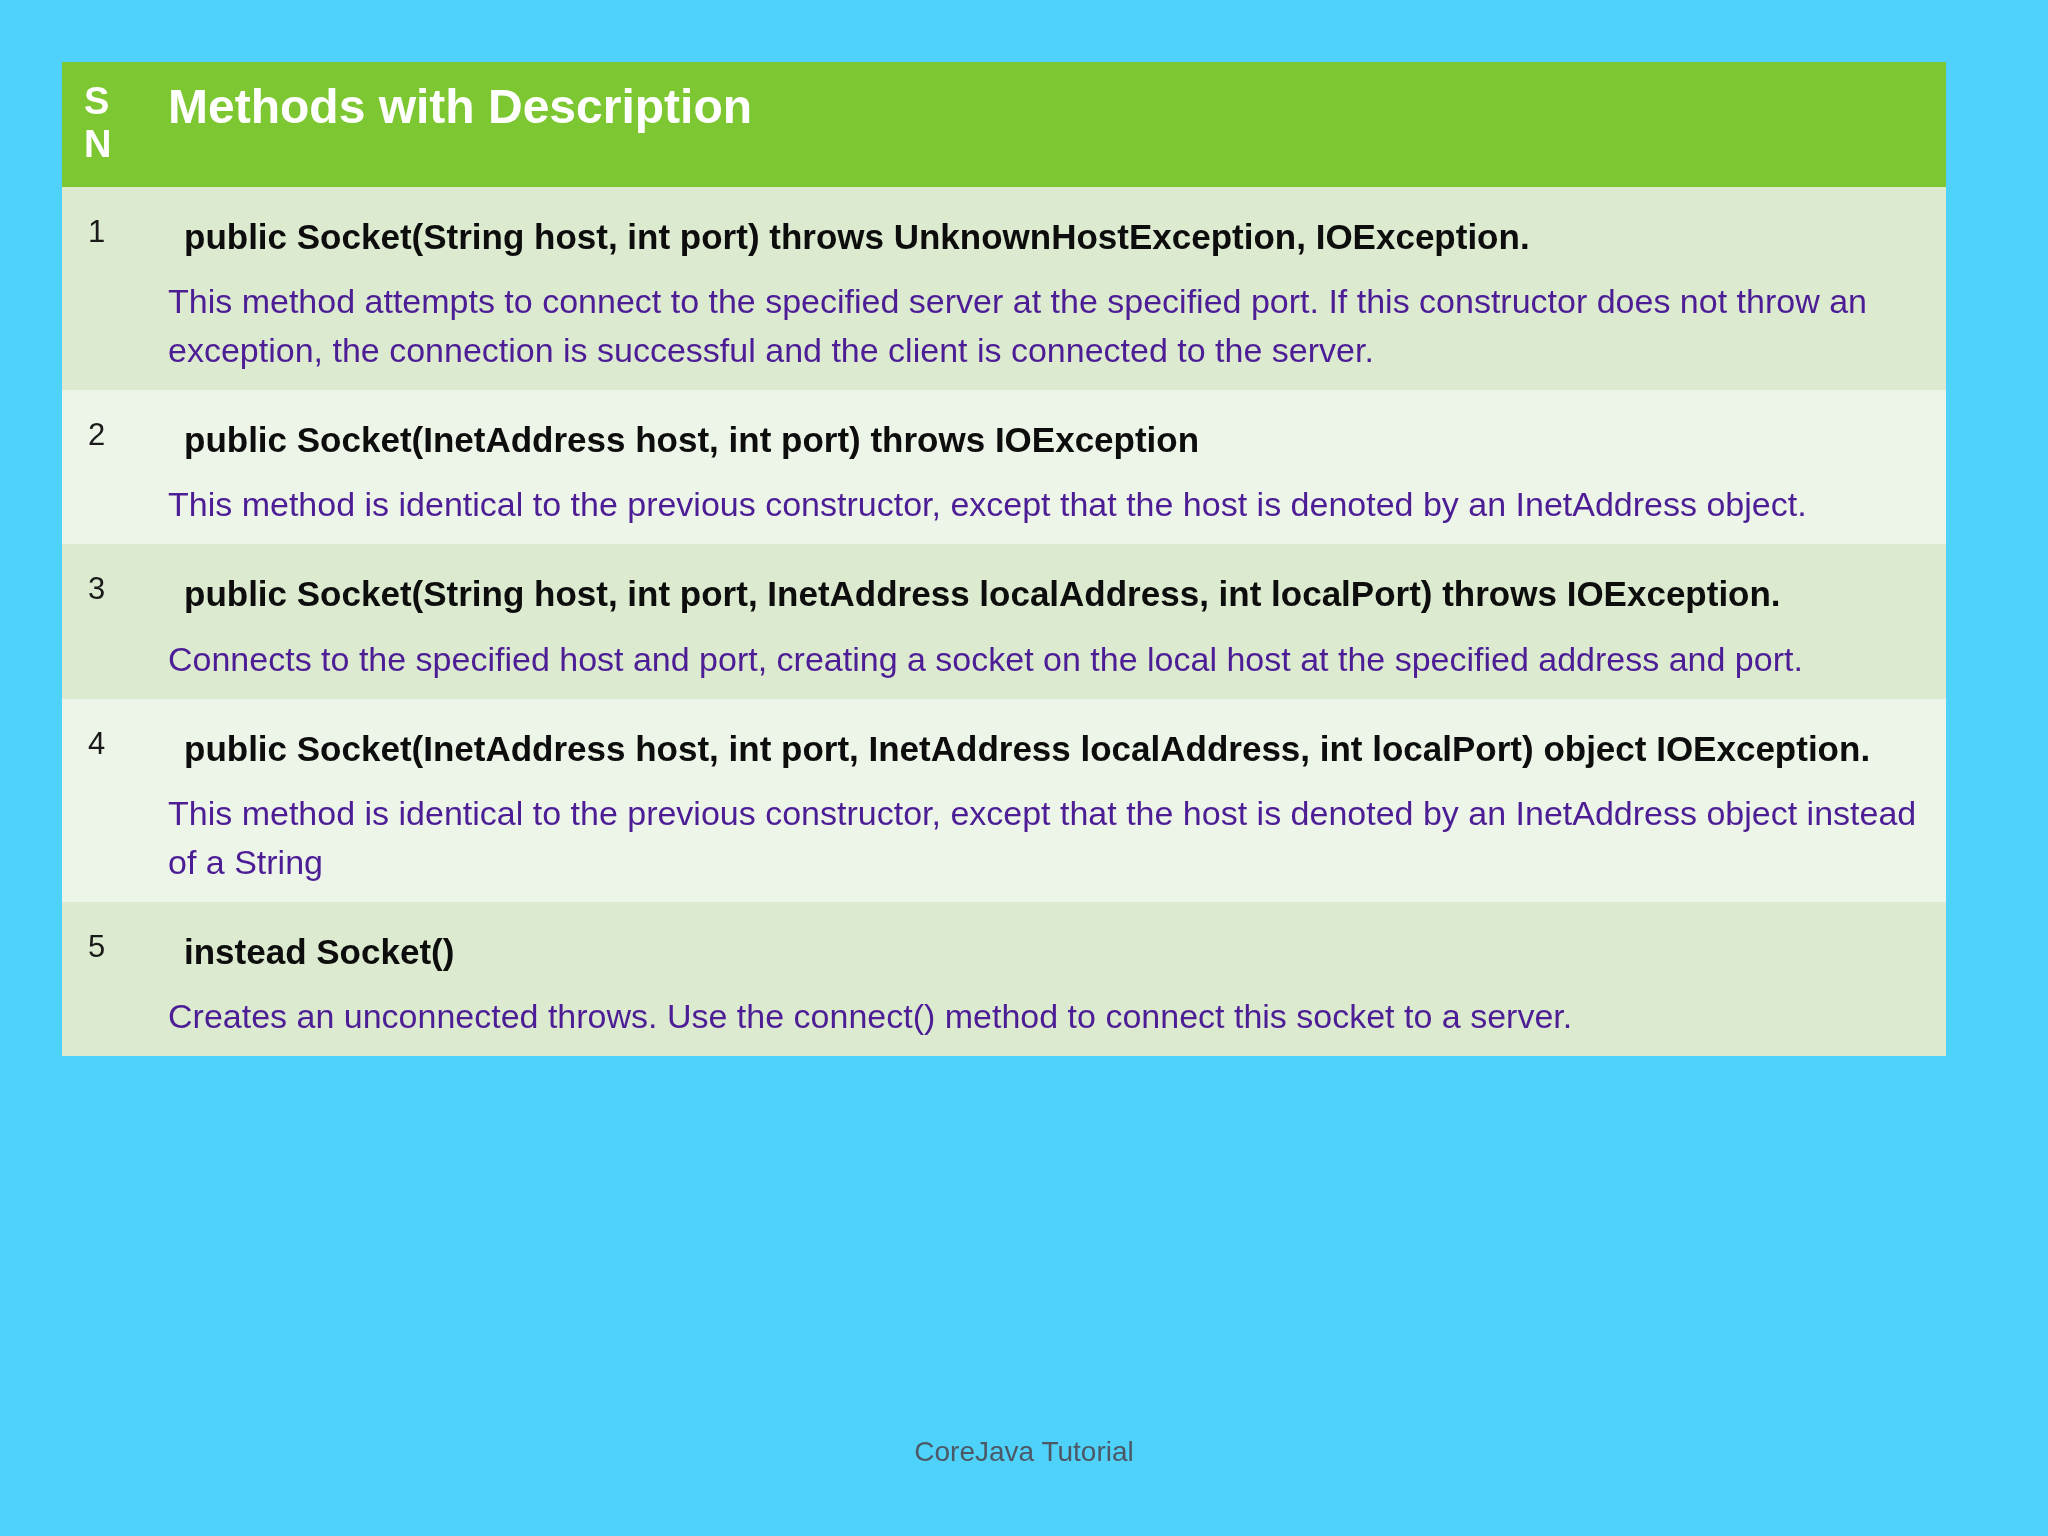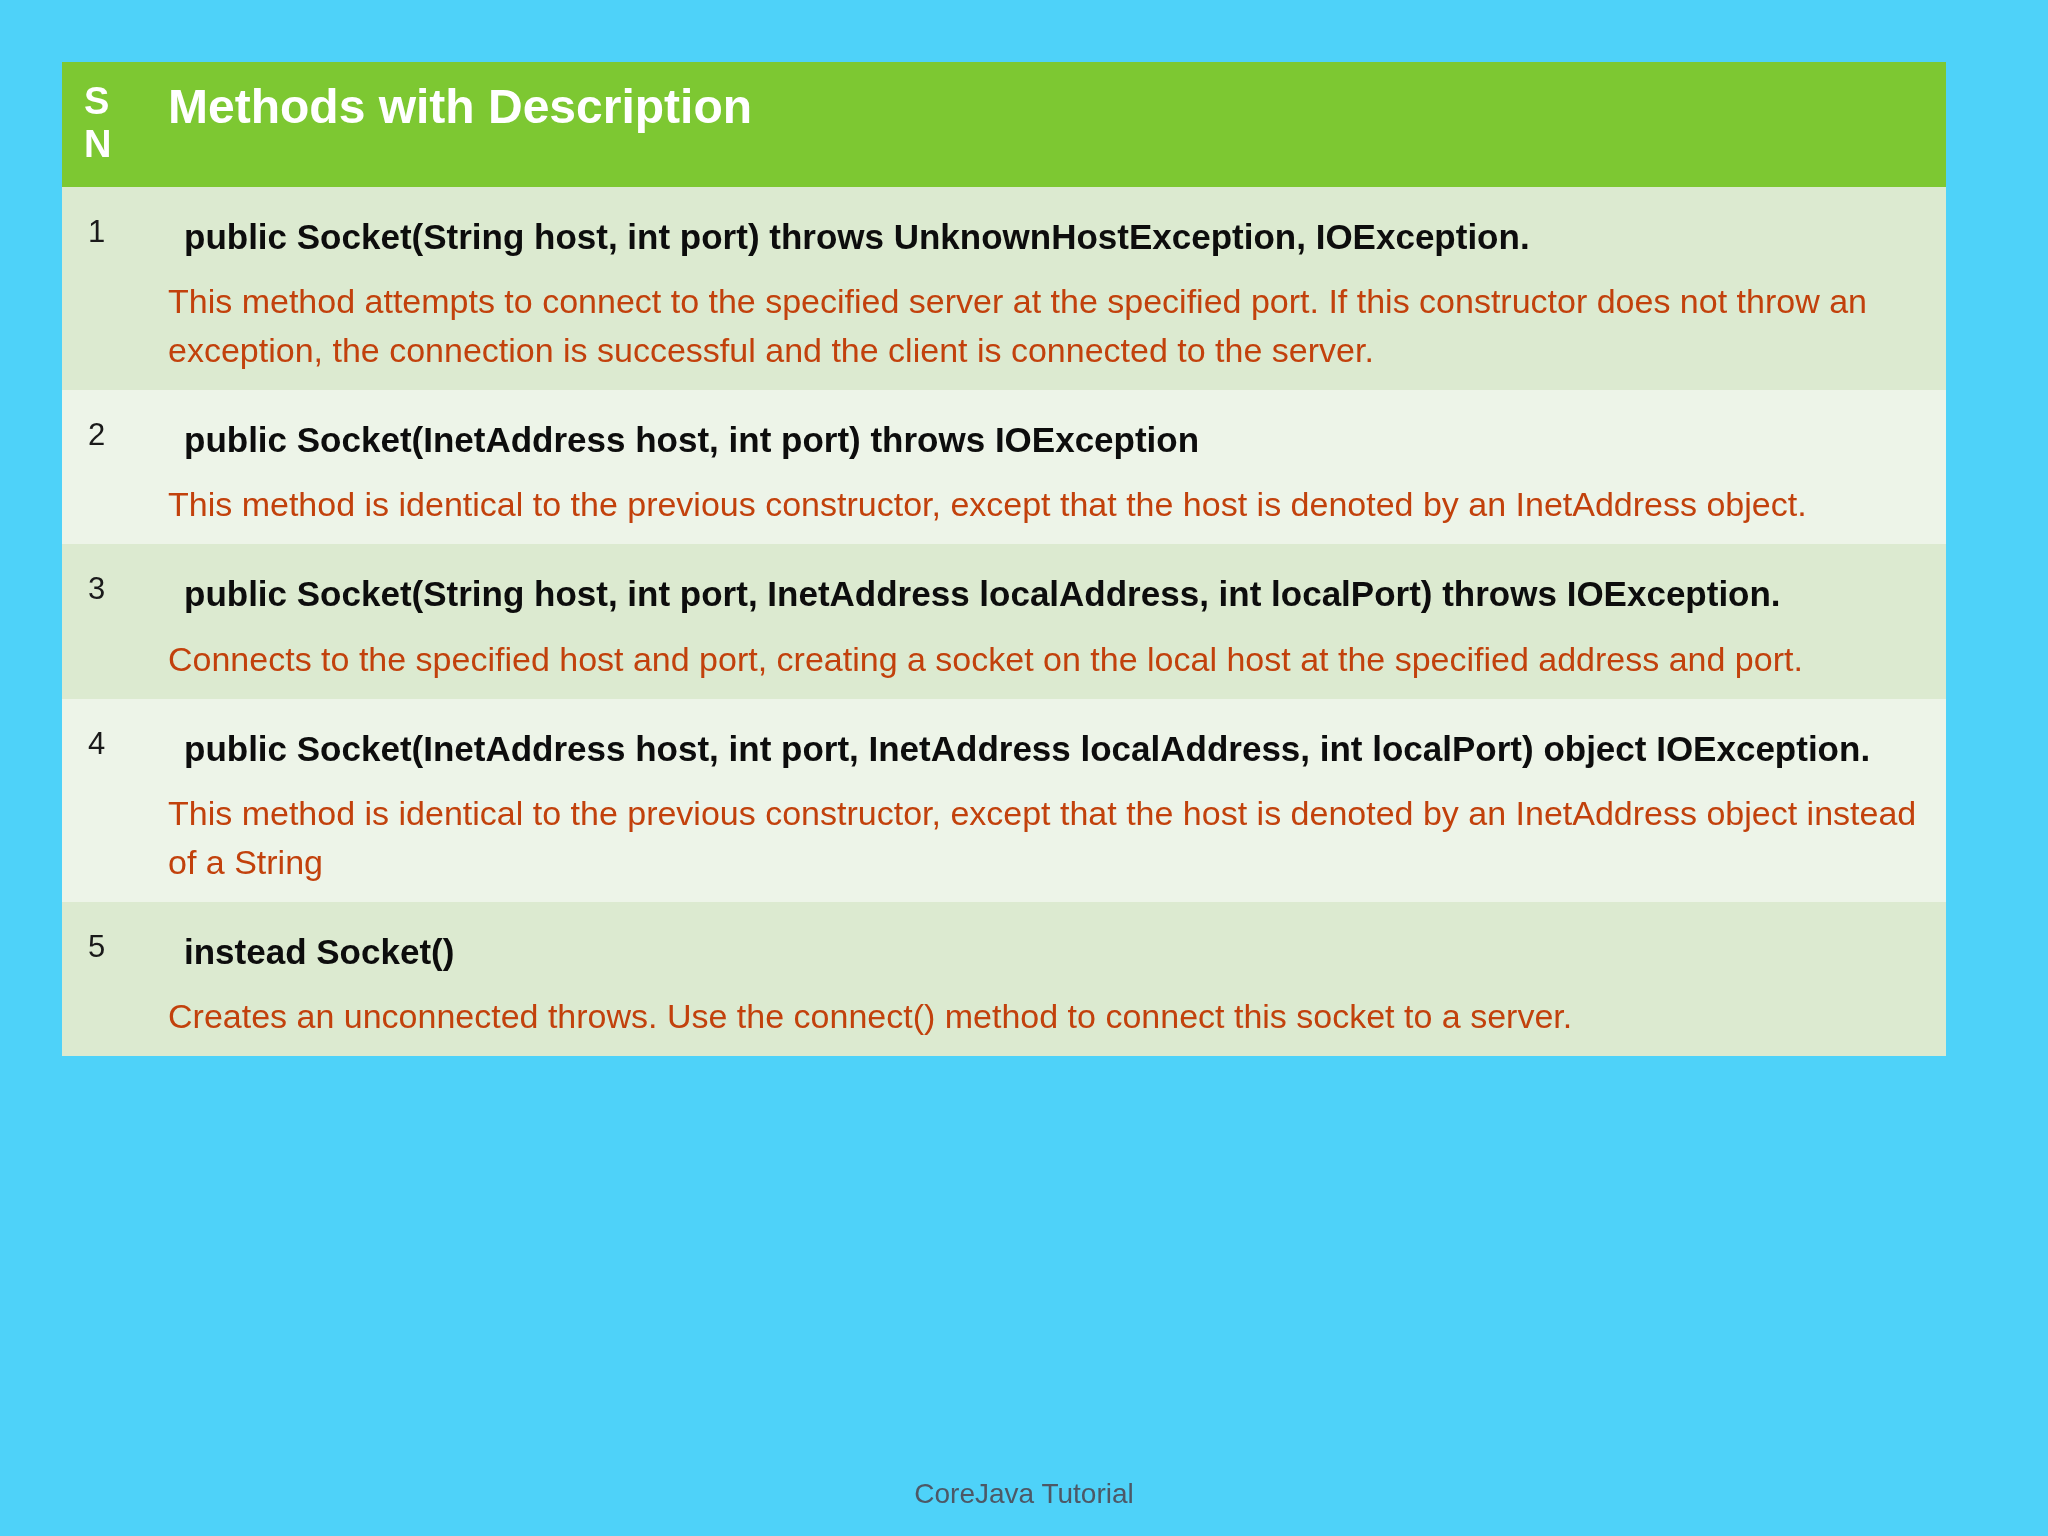--- a/index.html
+++ b/index.html
@@ -78,27 +78,27 @@
     font-size: 35px;
     font-weight: bold;
     line-height: 1.38;
     color: #0d0d0d;
     margin: 16px;
   }
   .desc {
     font-size: 34px;
     font-weight: normal;
     line-height: 1.42;
-    color: #c2410c;
+    color: #4c1d95;
     margin: 0;
   }
   .footer {
     position: absolute;
     left: 0;
-    top: 1478px;
+    top: 1436px;
     width: 2048px;
     text-align: center;
     font-size: 28px;
     color: #4d5866;
     font-family: "Liberation Sans", sans-serif;
   }
 </style>
 </head>
 <body>
 

